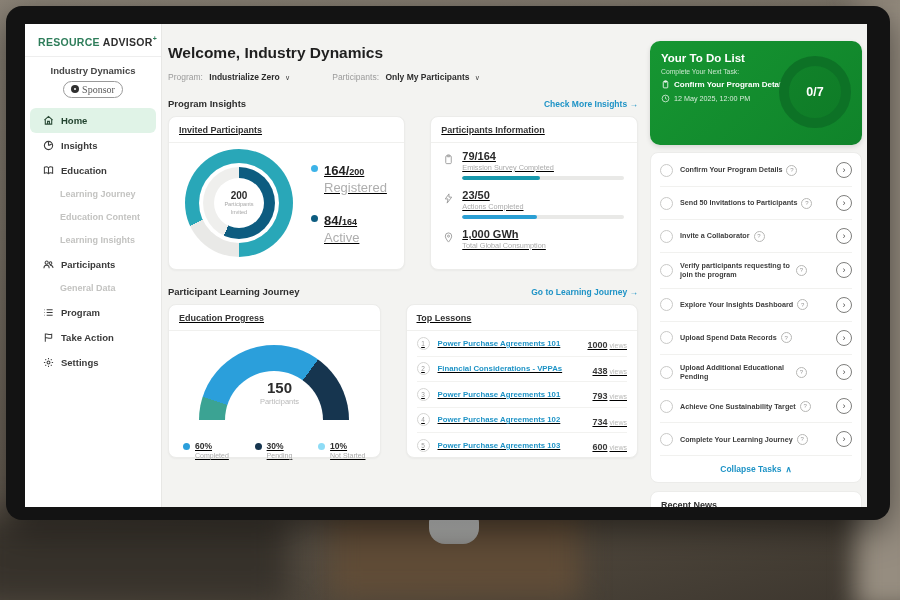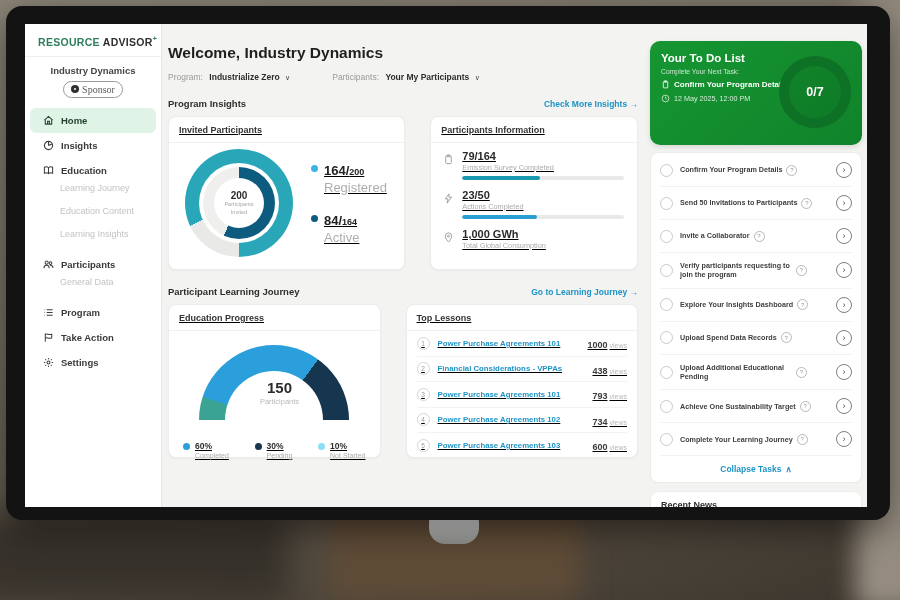--- a/index.html
+++ b/index.html
@@ -22,21 +22,21 @@
   .org{margin-top:8px;text-align:center;font-size:9.5px;font-weight:bold;color:#454545;}
   .badge{margin:5px auto 10px;width:58px;height:15px;border:1px solid #9a9a9a;border-radius:9px;
     display:flex;align-items:center;justify-content:center;gap:3px;font-size:10px;color:#5a5a5a;font-family:Liberation Serif, serif;}
   .badge .bdot{width:8px;height:8px;border-radius:50%;background:#2f2f2f;position:relative;}
   .badge .bdot::after{content:"";position:absolute;left:3px;top:3px;width:2px;height:2px;background:#fff;border-radius:50%;}
   .nav{display:flex;flex-direction:column;}
   .nav-item{display:flex;align-items:center;gap:7px;height:25px;padding-left:13px;margin:0 5px;
     font-size:9.5px;font-weight:bold;color:#3a3a3a;border-radius:6px;cursor:pointer;}
   .nav-item.active{background:#e0f3e7;color:#22432f;}
   .nav-item svg{flex:0 0 auto;}
-  .nav-sub{height:23px;padding-left:35px;display:flex;align-items:flex-start;font-size:9px;color:#c3c3c1;cursor:pointer;}
+  .nav-sub{height:23px;padding-left:35px;display:flex;align-items:center;font-size:9px;color:#c3c3c1;cursor:pointer;font-weight:bold;}
 
   
   .main{position:absolute;left:143px;top:0;width:470px;}
   .page-title{margin-top:20px;font-size:15.5px;font-weight:bold;color:#1f1f1f;}
   .filters{margin-top:10px;display:flex;gap:42px;font-size:8.5px;align-items:center;}
   .f-label{color:#9b9b9b;} .f-value{font-weight:bold;color:#2d2d2d;margin-left:4px;}
   .f-chev{font-size:7px;color:#444;margin-left:3px;}
   .section-head{margin-top:16px;display:flex;justify-content:space-between;align-items:center;}
   .section-title{font-size:9.5px;font-weight:bold;color:#2e2e2e;}
   .link{font-size:8.5px;font-weight:bold;color:#1e93c6;cursor:pointer;}
@@ -211,21 +211,21 @@
         <div class="page-title">Welcome, Industry Dynamics</div>
 
         <div class="filters">
           <div>
             <span class="f-label">Program:</span>
             <span class="f-value">Industrialize Zero</span>
             <span class="f-chev">∨</span>
           </div>
           <div>
             <span class="f-label">Participants:</span>
-            <span class="f-value">Your My Participants</span>
+            <span class="f-value">Only My Participants</span>
             <span class="f-chev">∨</span>
           </div>
         </div>
 
         <div class="section-head">
           <span class="section-title">Program Insights</span>
           <span class="link">
             <span>Check More Insights</span>
             <span>→</span>
           </span>

